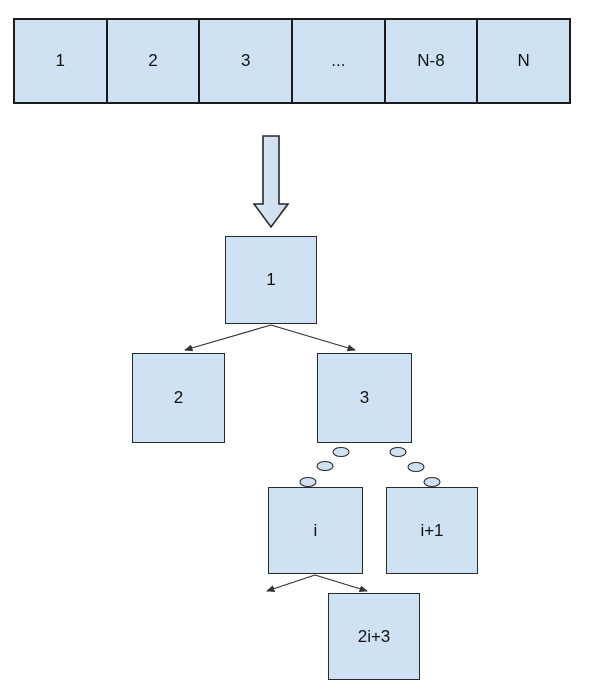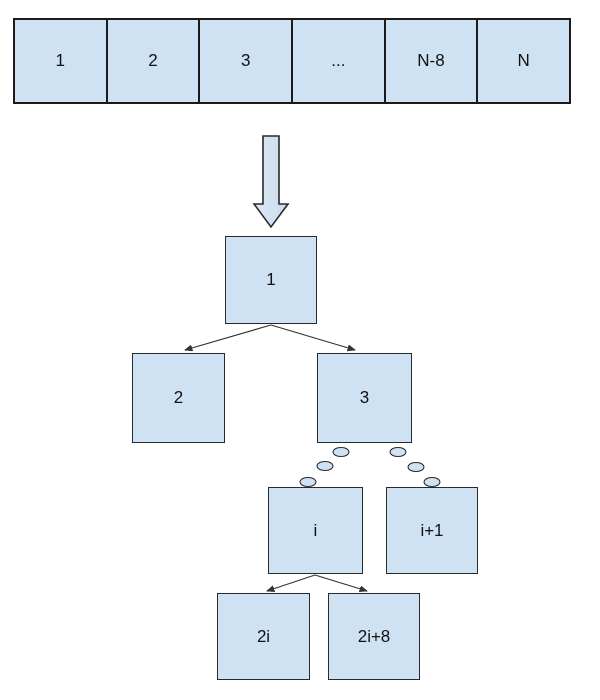--- a/index.html
+++ b/index.html
@@ -110,16 +110,15 @@
       <ellipse cx="416" cy="467" rx="8" ry="4.5" fill="#cfe2f3" stroke="#2a2a2a" stroke-width="1.1"></ellipse>
       <ellipse cx="432" cy="482" rx="8" ry="4.5" fill="#cfe2f3" stroke="#2a2a2a" stroke-width="1.1"></ellipse>
     </g>
   </svg>
 
   <div class="node node-1">1</div>
   <div class="node node-2">2</div>
   <div class="node node-3">3</div>
   <div class="node node-i">i</div>
   <div class="node node-i1">i+1</div>
-  <div class="node node-2i">2i</div>
-  <div class="node node-2i1">2i+8</div>
+  <div class="node node-2i1">2i+3</div>
 
 </div>
 
 </body></html>

